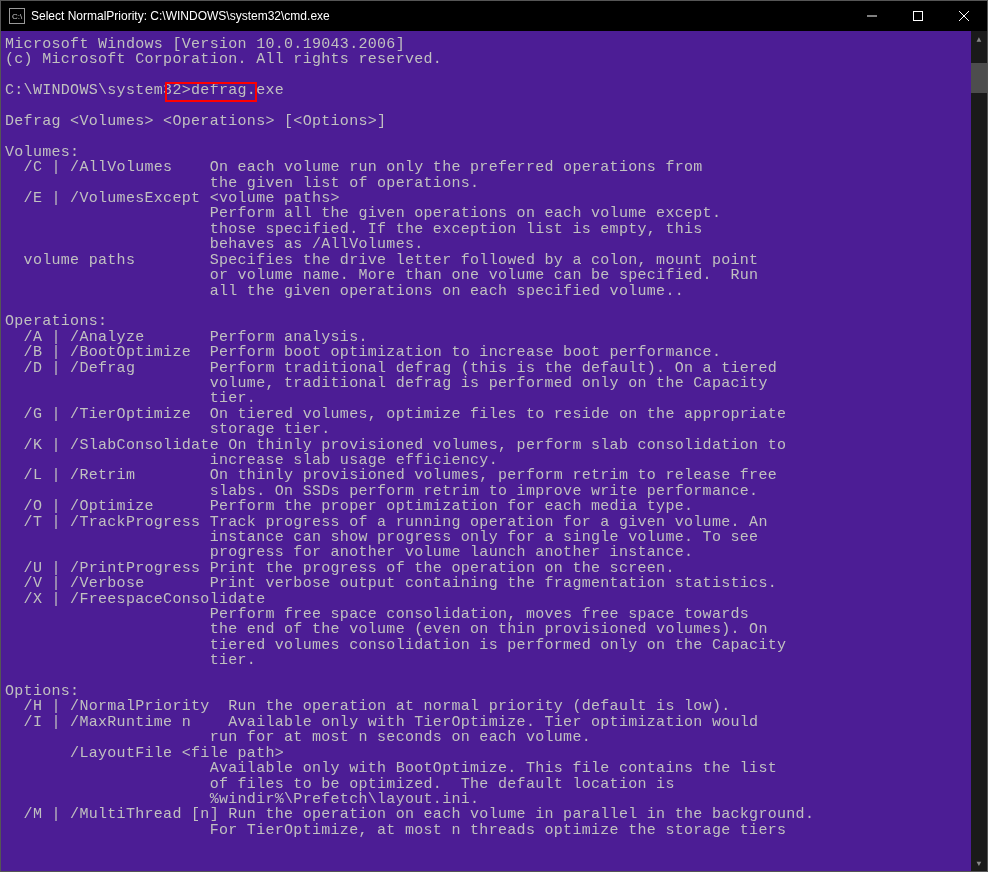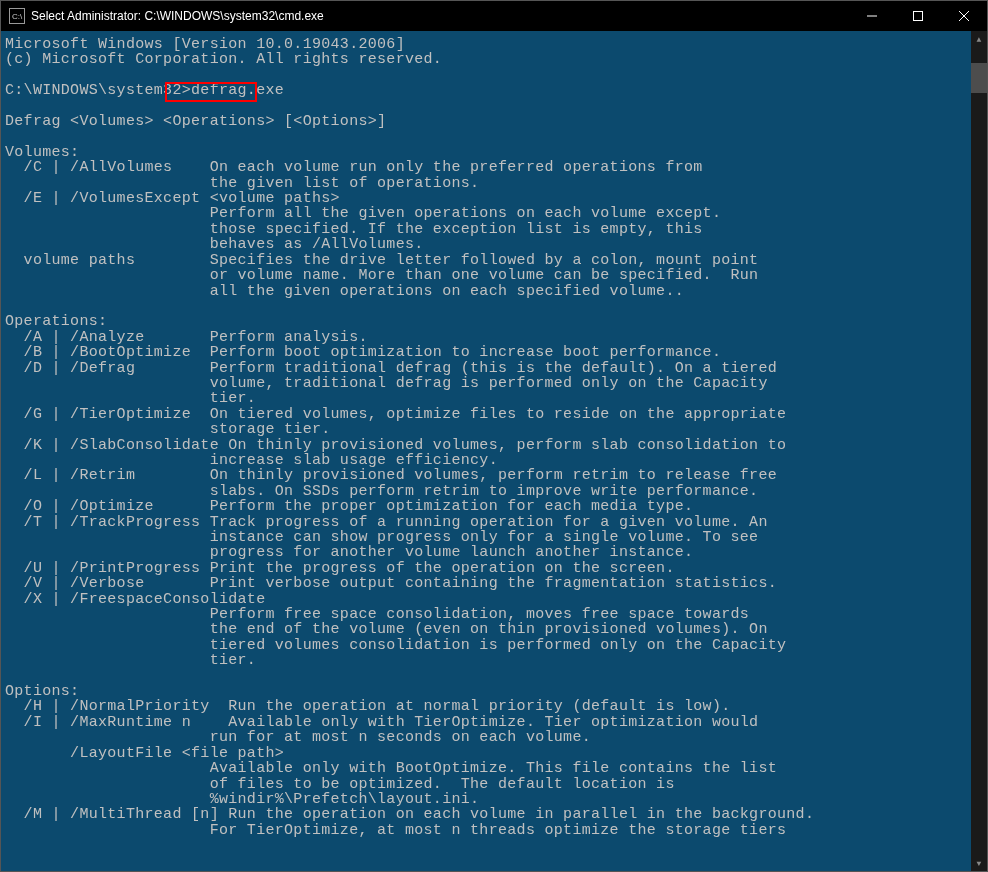--- a/index.html
+++ b/index.html
@@ -3,36 +3,36 @@
 <meta charset="utf-8">
 <style>
   * { margin: 0; padding: 0; box-sizing: border-box; }
   html, body { width: 988px; height: 872px; background: #000; font-family: "Consolas", "Courier New", monospace; overflow: hidden; }
   .window { width: 988px; height: 872px; background: #000; border: 1px solid #555; display: flex; flex-direction: column; }
   .titlebar { height: 30px; background: #000; display: flex; align-items: center; color: #fff; font-family: "Segoe UI", sans-serif; font-size: 12px; }
   .titlebar .icon { width: 16px; height: 16px; margin: 0 6px 0 8px; display: inline-flex; align-items: center; justify-content: center; border: 1px solid #999; font-size: 8px; color:#ccc; }
   .titlebar .title { flex: 1; white-space: nowrap; }
   .titlebar .ctrls { display: flex; height: 100%; }
   .titlebar .ctrl { width: 46px; height: 100%; display:flex; align-items:center; justify-content:center; color:#fff; }
-  .client { flex:1; position:relative; background:#0c4a6e; }
+  .client { flex:1; position:relative; background:#4c1d95; }
   .terminal { position:absolute; top:0; left:0; right:16px; bottom:0; padding: 6px 0 0 4px; color:#c0c0c0; font-size: 15px; line-height: 15.4px; white-space: pre; letter-spacing: 0.3px; overflow:hidden; }
   .highlight-box { position:absolute; border:2px solid #ff0000; pointer-events:none; }
   .scrollbar { position:absolute; top:0; right:0; width:16px; height:100%; background:#1a1a1a; }
   .scroll-up, .scroll-down { width:16px; height:16px; display:flex; align-items:center; justify-content:center; color:#888; font-size:8px; }
   .scroll-up { position:absolute; top:0; }
   .scroll-down { position:absolute; bottom:0; }
   .scroll-thumb { position:absolute; left:0; width:16px; background:#4d4d4d; }
 </style>
 </head>
 <body>
 
 <div class="window">
   <div class="titlebar">
     <span class="icon">C:\</span>
-    <span class="title">Select Administrator: C:\WINDOWS\system32\cmd.exe</span>
+    <span class="title">Select NormalPriority: C:\WINDOWS\system32\cmd.exe</span>
     <div class="ctrls">
       <div class="ctrl">
         <svg width="10" height="10" viewBox="0 0 10 10">
             <line x1="0" y1="5" x2="10" y2="5" stroke="#fff" stroke-width="1"></line>
           </svg>
       </div>
       <div class="ctrl">
         <svg width="10" height="10" viewBox="0 0 10 10">
             <rect x="0.5" y="0.5" width="9" height="9" fill="none" stroke="#fff" stroke-width="1"></rect>
           </svg>

